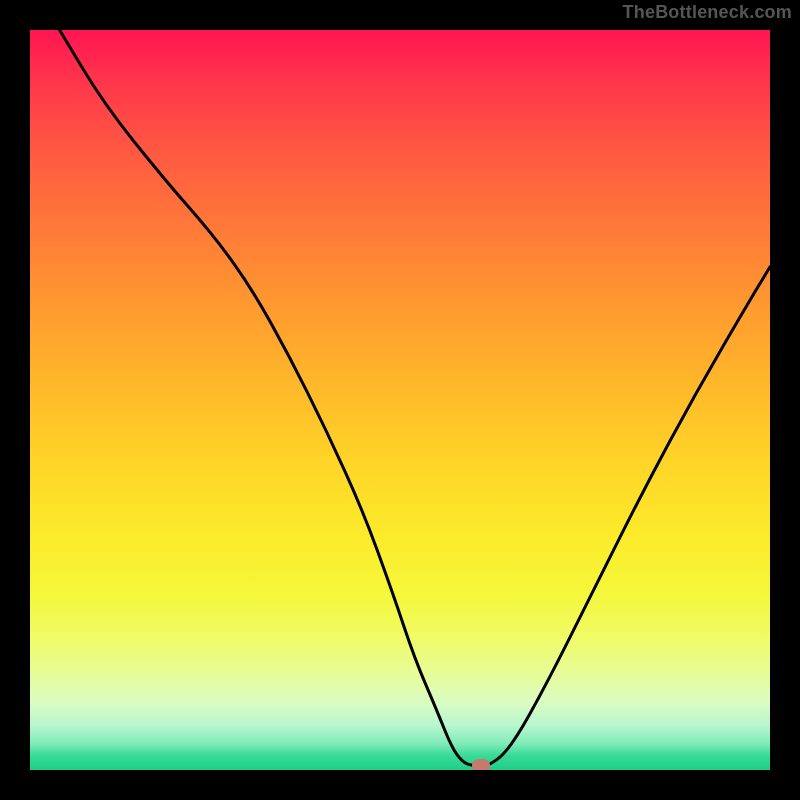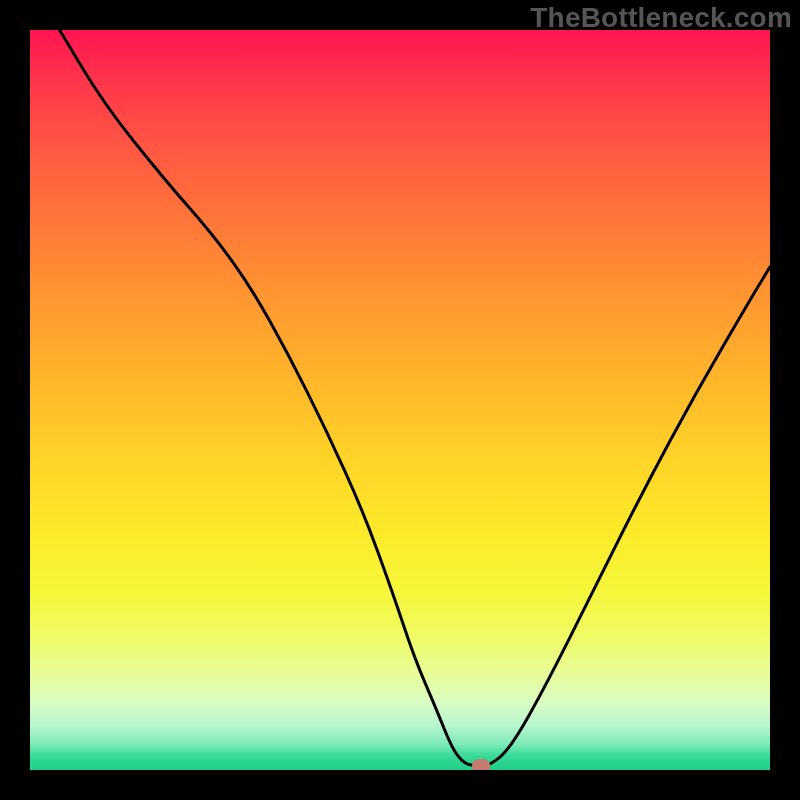--- a/index.html
+++ b/index.html
@@ -15,21 +15,21 @@
     position: relative;
     width: 800px;
     height: 800px;
     background: #000;
   }
   .watermark {
     position: absolute;
     top: 2px;
     right: 8px;
     color: #555;
-    font-size: 28px;
+    font-size: 18px;
     font-weight: 600;
     letter-spacing: 0.2px;
     z-index: 10;
     text-align: center;
   }
   .plot-area {
     position: absolute;
     left: 30px;
     top: 30px;
     width: 740px;

